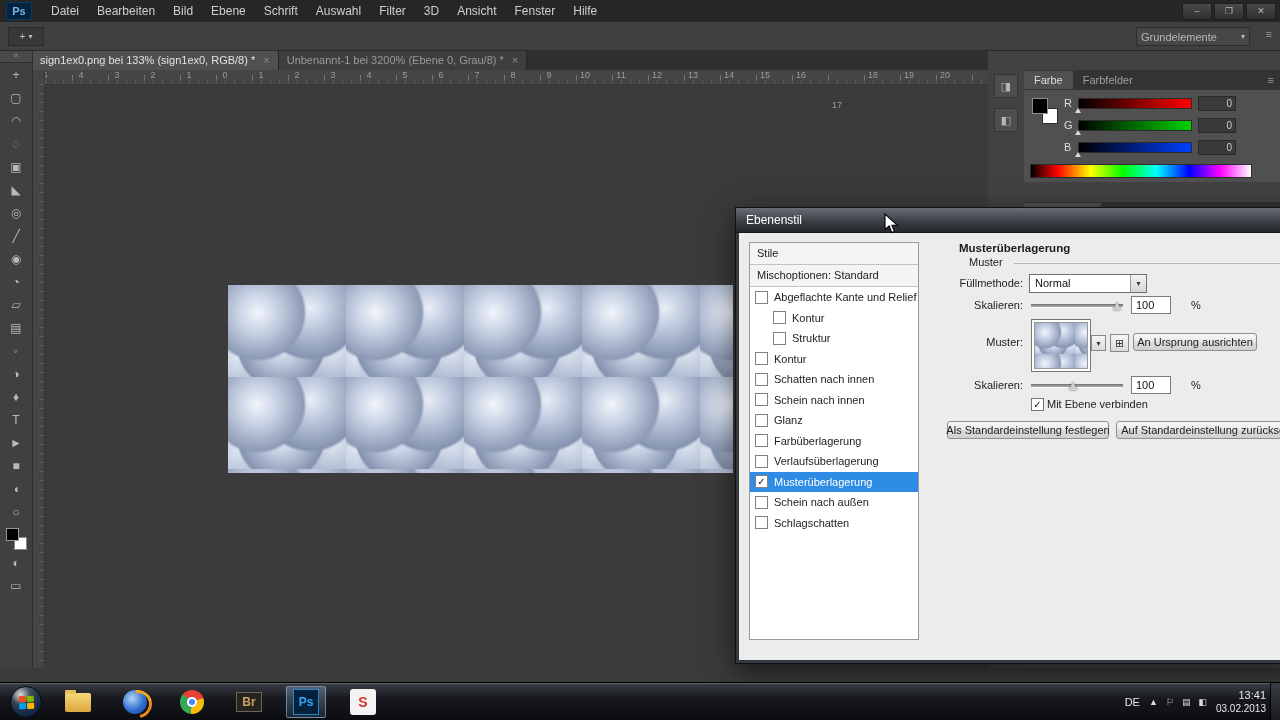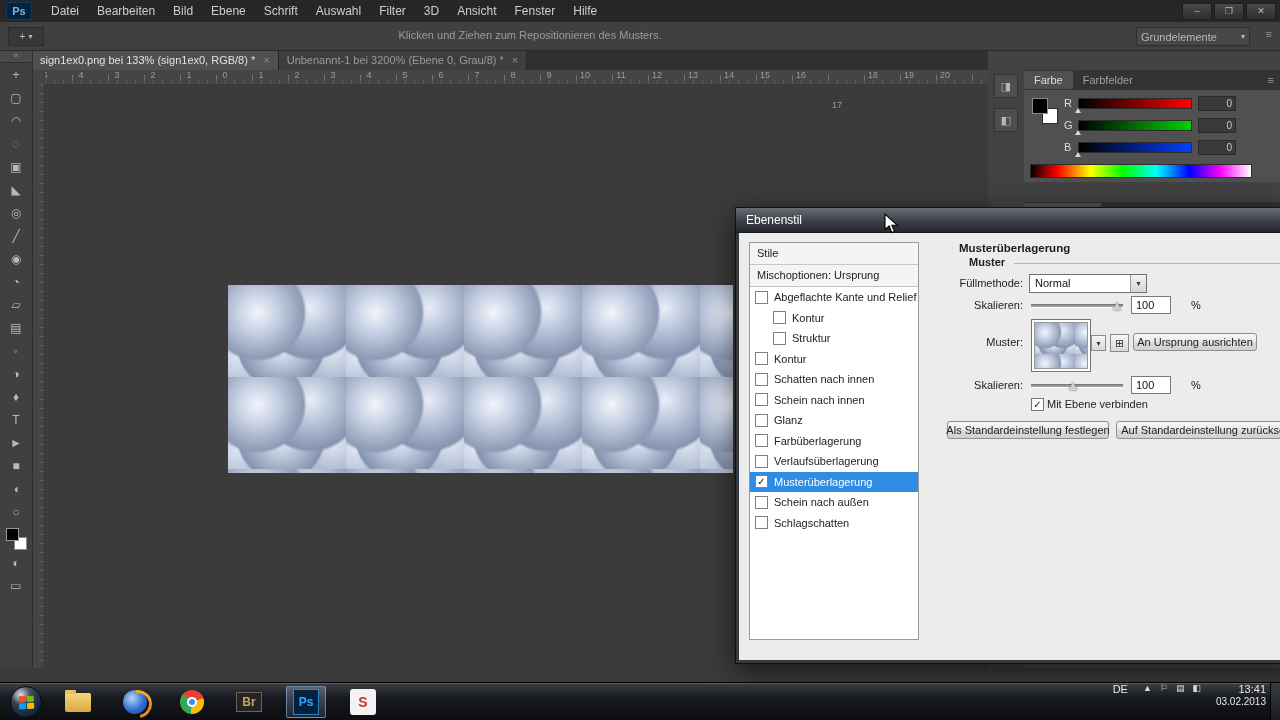--- a/index.html
+++ b/index.html
@@ -91,21 +91,21 @@
   #dlg-body{position:absolute;left:3px;top:25px;right:0;bottom:3px;background:#ececec;overflow:hidden}
   #style-list{position:absolute;left:10px;top:9px;width:170px;height:398px;background:#fff;border:1px solid #9a9a9a;box-sizing:border-box}
   .lhead{height:21px;line-height:21px;padding-left:7px;background:#f4f4f4;border-bottom:1px solid #c4c4c4;color:#222;font-size:11px}
   .sitem{display:flex;align-items:center;height:20.5px;color:#222;font-size:11px;padding-left:5px}
   .sitem.ind{padding-left:23px}
   .sitem.sel{background:#2f8ce4;color:#fff}
   .cb{width:11px;height:11px;background:#fff;border:1px solid #808080;margin-right:6px;font-size:10px;
       line-height:11px;text-align:center;color:#111;flex:0 0 auto}
   .slab{white-space:nowrap}
   #section-title{position:absolute;left:220px;top:9px;color:#1a1a1a;font-weight:bold;font-size:11.5px}
-  #group-label{position:absolute;left:230px;top:23px;color:#222;font-weight:bold;font-size:11px}
+  #group-label{position:absolute;left:230px;top:23px;color:#222;font-weight:normal;font-size:11px}
   #group-line{position:absolute;left:275px;right:10px;top:30px;border-top:1px solid #b5b5b5}
   .dlabel{position:absolute;width:120px;text-align:right;color:#222;font-size:11px}
   .combo{position:absolute;left:290px;width:118px;height:19px;background:#fff;border:1px solid #707070;
          display:flex;align-items:stretch;box-sizing:border-box}
   .combo .cval{flex:1;color:#111;padding:2px 5px}
   .combo .ccar{width:15px;display:flex;align-items:center;justify-content:center;color:#333;font-size:8px;
                background:linear-gradient(#f4f4f4,#d5d5d5);border-left:1px solid #9a9a9a}
   .dtrack{position:absolute;left:292px;width:92px;height:2px;background:#9a9a9a;border-top:1px solid #777;border-bottom:1px solid #fdfdfd}
   .dthumb{position:absolute;width:0;height:0;border-left:4px solid transparent;border-right:4px solid transparent;
           border-bottom:8px solid #cfcfcf;filter:drop-shadow(0 0 1px #666)}
@@ -150,21 +150,21 @@
                  background:radial-gradient(circle at 38% 35%,#b8d6f5,#2e6fd0 55%,#1a3f8f)}
   .ticon.browser:after{content:"";position:absolute;left:1px;top:0;width:22px;height:22px;border-radius:50%;
                  border:3px solid transparent;border-right-color:#f08a1d;border-top-color:#f5a623;transform:rotate(35deg)}
   .ticon.chrome{width:24px;height:24px;border-radius:50%;position:relative;
                 background:conic-gradient(from -50deg,#ea4335 0 120deg,#fbbc05 120deg 235deg,#34a853 235deg 360deg)}
   .ticon.chrome:after{content:"";position:absolute;left:7px;top:7px;width:10px;height:10px;border-radius:50%;
                 background:#fff;box-shadow:inset 0 0 0 2px #fff,inset 0 0 0 6px #4285f4}
   .ticon.bridge{width:26px;height:20px;background:#26241f;border:1px solid #6b6456;color:#c8a165;font-size:12px;box-sizing:border-box}
   .ticon.photoshop{width:26px;height:26px;background:#05223c;border:1px solid #2d83c4;color:#31a8ff;font-size:12px;box-sizing:border-box}
   .ticon.screen-capture{width:26px;height:26px;background:#f3f3f3;border-radius:3px;color:#d0342c;font-size:14px}
-  #tray{position:absolute;right:14px;top:0;height:38px;display:flex;align-items:flex-start;gap:15px;color:#e8e8e8}
+  #tray{position:absolute;right:14px;top:0;height:38px;display:flex;align-items:center;gap:9px;color:#e8e8e8}
   .trayico{font-size:9px;color:#ddd}
   #tray-lang{font-size:11px}
   #clock{text-align:right;line-height:1.2}
   #clock .t{font-size:11px;display:block}
   #clock .d{font-size:10px;display:block}
   #show-desktop{position:absolute;right:0;top:0;width:9px;height:38px;border-left:1px solid #000;
                 background:linear-gradient(#3a3d44,#17191e)}
 
   
   #cursor{position:absolute;left:884px;top:213px;z-index:50;pointer-events:none}
@@ -192,21 +192,20 @@
       <span class="winbtn">❐</span>
       <span class="winbtn">✕</span>
     </div>
 </div>
 
 <div id="optionsbar">
   <div id="tool-preset">
     <span>+</span>
     <span style="font-size:8px">▾</span>
   </div>
-  <div id="opt-hint">Klicken und Ziehen zum Repositionieren des Musters.</div>
   <div id="workspace-dd">
     <span>Grundelemente</span>
     <span style="font-size:8px">▾</span>
   </div>
   <div id="opt-menu">≡</div>
 </div>
 
 <div id="toolstrip">
   <div id="tool-collapse">«</div>
   <div id="tool-list">
@@ -326,21 +325,21 @@
       </div>
     <div id="content2"></div>
   </div>
 </div>
 
 <div id="dialog">
   <div id="dlg-title">Ebenenstil</div>
   <div id="dlg-body">
     <div id="style-list">
       <div class="lhead">Stile</div>
-      <div class="lhead">Mischoptionen: Ursprung</div>
+      <div class="lhead">Mischoptionen: Standard</div>
       <div id="style-items">
           <div class="sitem">
             <span class="cb"></span>
             <span class="slab">Abgeflachte Kante und Relief</span>
           </div>
           <div class="sitem ind">
             <span class="cb"></span>
             <span class="slab">Kontur</span>
           </div>
           <div class="sitem ind">

